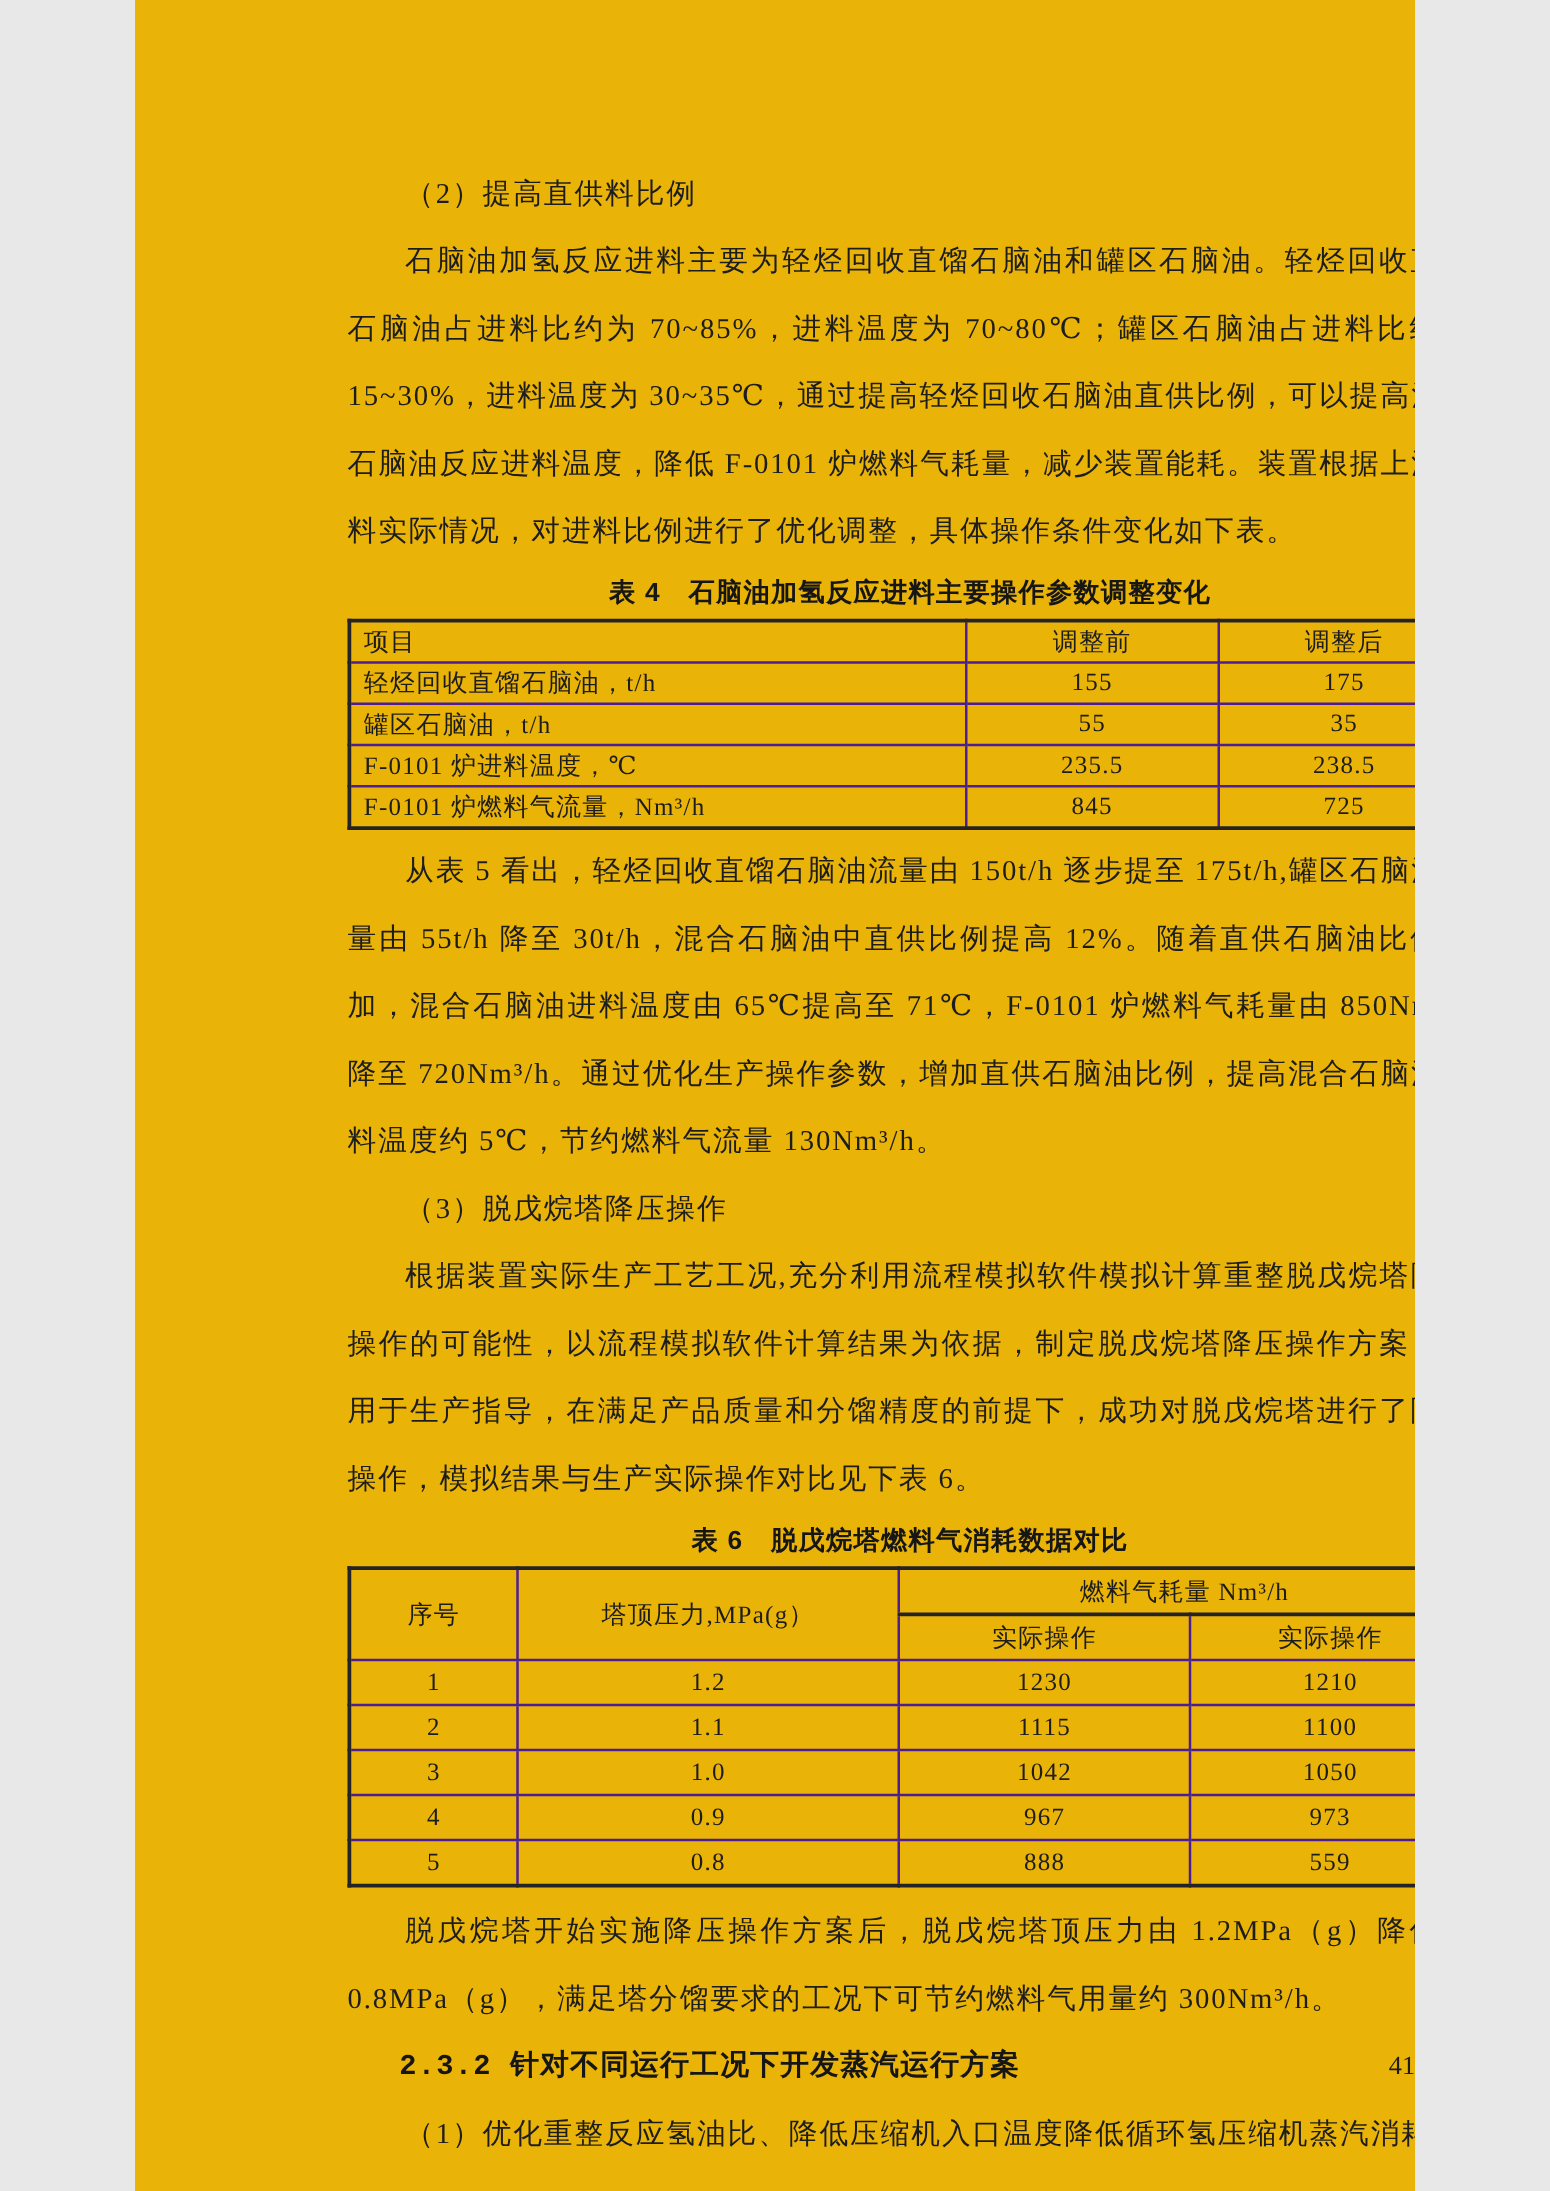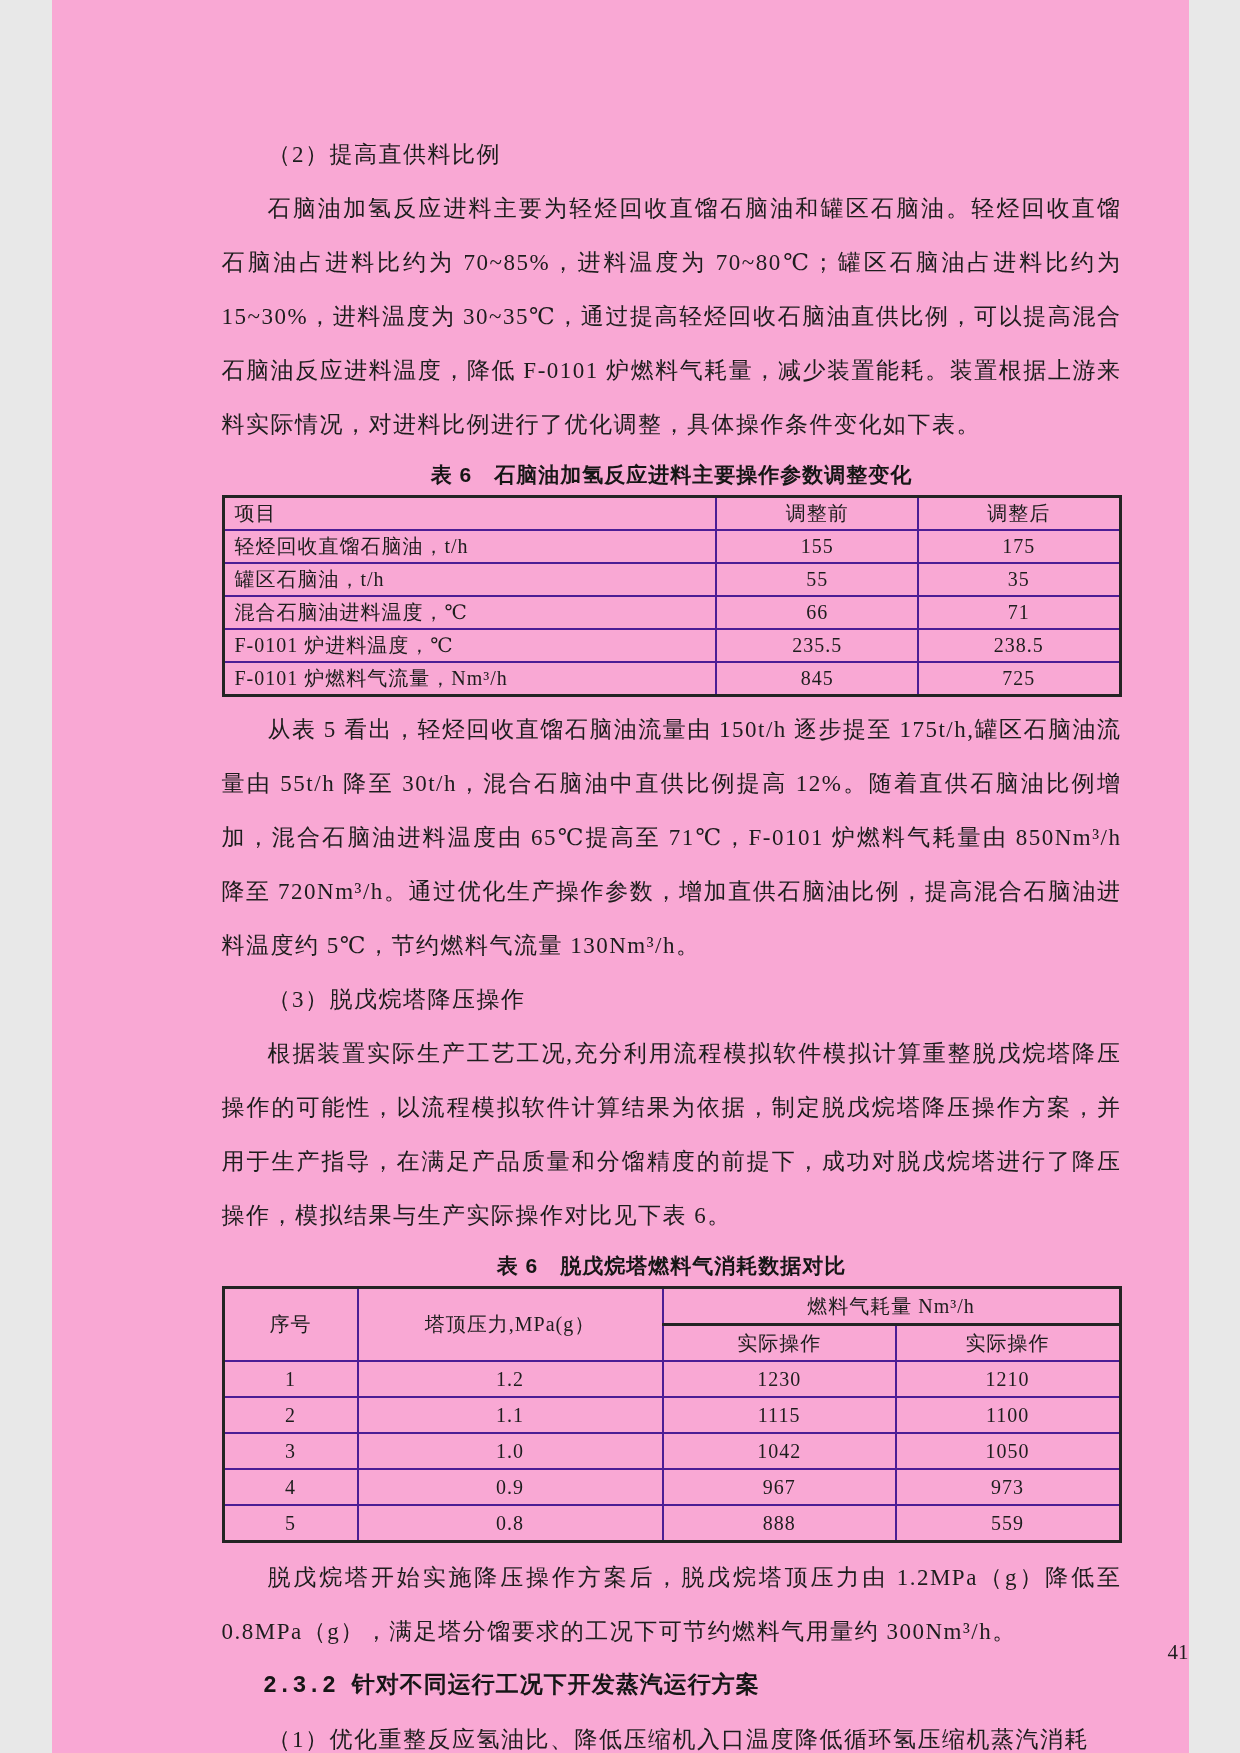--- a/index.html
+++ b/index.html
@@ -2,24 +2,24 @@
 <html><head>
 <meta charset="utf-8">
 <style>
   html, body { margin: 0; padding: 0; }
   body {
     background: #e8e8e8;
     font-family: "Liberation Serif", "DejaVu Serif", serif;
   }
   .page {
     position: relative;
-    width: 1137px;
+    width: 1024px;
     height: 1753px;
     margin: 0 auto;
-    background: #f9a8d4;
+    background: #eab308;
     color: #1f1f1f;
     overflow: hidden;
   }
   .content {
     position: absolute;
     top: 128px;
     left: 170px;
     width: 900px;
   }
   p { margin: 0; }
@@ -80,21 +80,21 @@
 </style>
 </head>
 <body>
 
 <div class="page">
   <div class="content">
 
     <p class="body indent">（2）提高直供料比例</p>
     <p class="body indent">石脑油加氢反应进料主要为轻烃回收直馏石脑油和罐区石脑油。轻烃回收直馏石脑油占进料比约为 70~85%，进料温度为 70~80℃；罐区石脑油占进料比约为 15~30%，进料温度为 30~35℃，通过提高轻烃回收石脑油直供比例，可以提高混合石脑油反应进料温度，降低 F-0101 炉燃料气耗量，减少装置能耗。装置根据上游来料实际情况，对进料比例进行了优化调整，具体操作条件变化如下表。</p>
 
-    <p class="caption">表 6　石脑油加氢反应进料主要操作参数调整变化</p>
+    <p class="caption">表 4　石脑油加氢反应进料主要操作参数调整变化</p>
     <table class="t5">
       <colgroup>
           <col style="width:55%">
           <col style="width:22.5%">
           <col style="width:22.5%">
         </colgroup>
       <tbody>
         <tr>
           <td class="left">项目</td>
           <td>调整前</td>
@@ -102,25 +102,20 @@
         </tr>
         <tr>
           <td class="left">轻烃回收直馏石脑油，t/h</td>
           <td>155</td>
           <td>175</td>
         </tr>
         <tr>
           <td class="left">罐区石脑油，t/h</td>
           <td>55</td>
           <td>35</td>
-        </tr>
-        <tr>
-          <td class="left">混合石脑油进料温度，℃</td>
-          <td>66</td>
-          <td>71</td>
         </tr>
         <tr>
           <td class="left">F-0101 炉进料温度，℃</td>
           <td>235.5</td>
           <td>238.5</td>
         </tr>
         <tr>
           <td class="left">F-0101 炉燃料气流量，Nm³/h</td>
           <td>845</td>
           <td>725</td>

